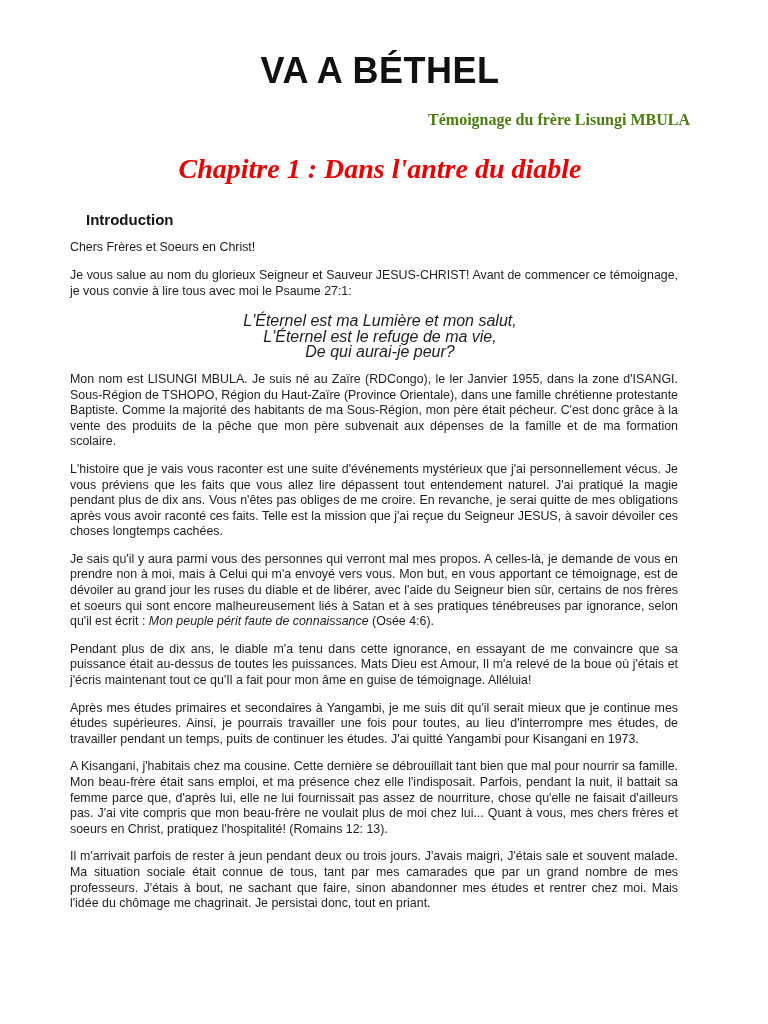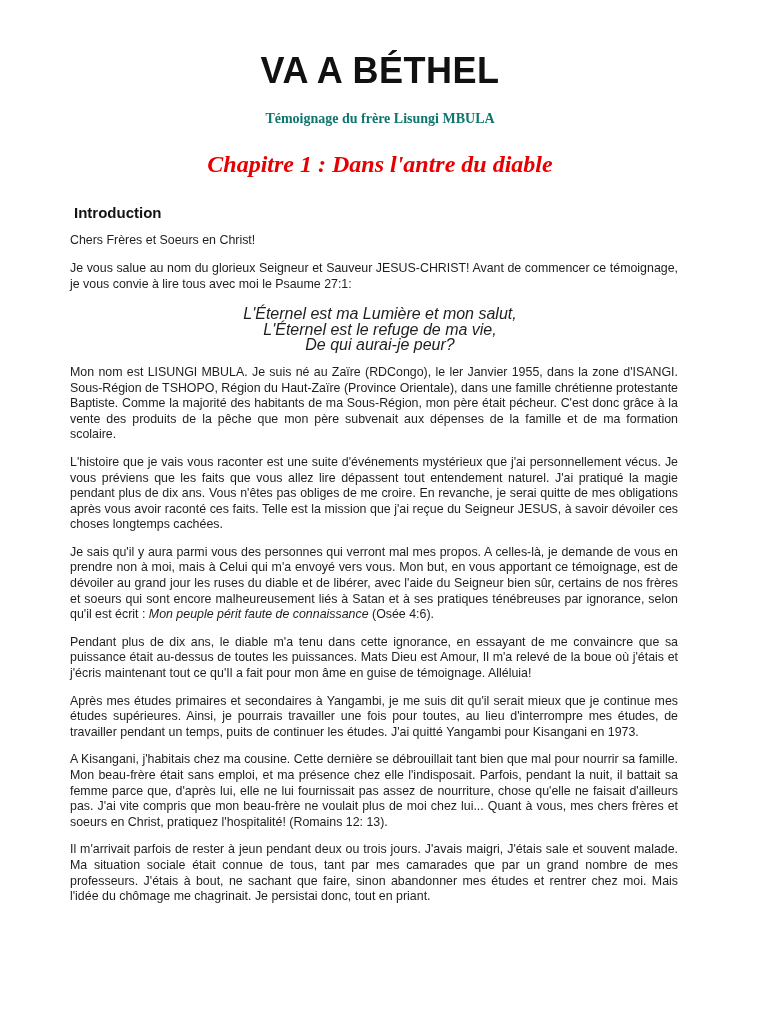--- a/index.html
+++ b/index.html
@@ -27,40 +27,40 @@
     font-size: 36px;
     line-height: 1.15;
     text-align: center;
     color: #111111;
     margin: 0;
     letter-spacing: 0.5px;
   }
   .doc-subtitle {
     font-family: "Liberation Serif", serif;
     font-weight: bold;
-    font-size: 14px;
-    text-align: center;
-    color: #0f766e;
+    font-size: 16px;
+    text-align: right;
+    color: #4d7c0f;
     margin: 20px 0 0 0;
   }
   .chapter-heading {
     font-family: "Liberation Serif", serif;
     font-weight: bold;
     font-style: italic;
-    font-size: 24px;
+    font-size: 28px;
     text-align: center;
     margin: 24px 0 0 0;
   }
   .section-heading {
     font-family: "Liberation Sans", sans-serif;
     font-weight: bold;
     font-size: 15px;
     color: #131313;
     text-align: left;
-    margin: 26px 0 0 4px;
+    margin: 26px 0 0 16px;
   }
   .doc-body {
     margin-top: 6px;
   }
   .para {
     font-size: 12.4px;
     line-height: 15.6px;
     text-align: justify;
     margin: 12px 12px 0 0;
     color: #1e1e1e;

